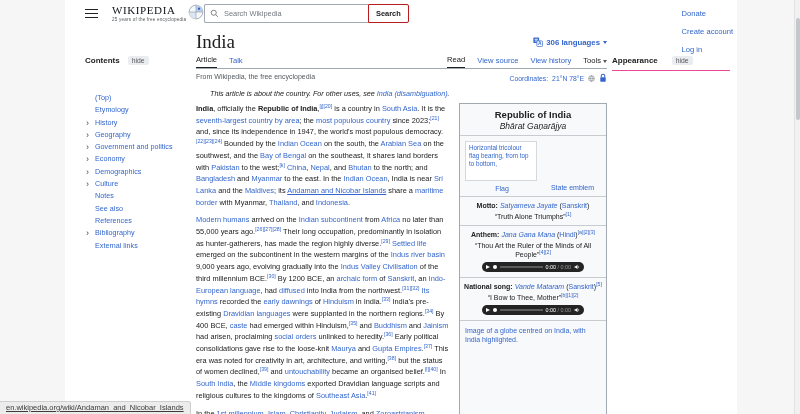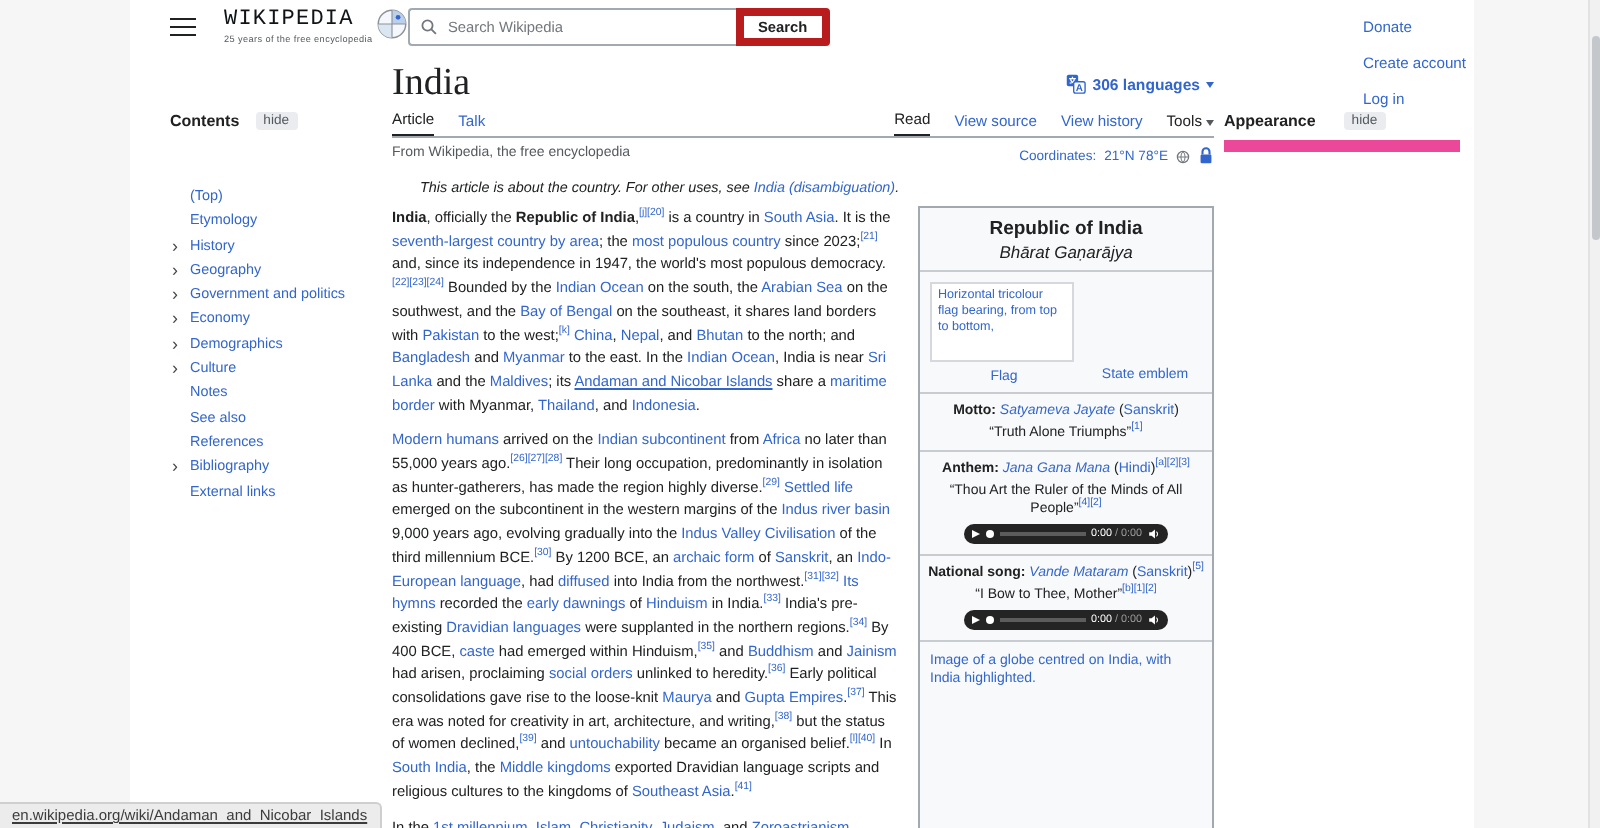--- a/index.html
+++ b/index.html
@@ -5,27 +5,27 @@
   * { box-sizing: border-box; margin:0; padding:0; }
   html,body { width:800px; height:414px; overflow:hidden; }
   body { background:#f6f6f6; font-family:"Liberation Sans","DejaVu Sans",sans-serif; color:#202122; }
   .screen { position:relative; width:800px; height:414px; }
   .page { position:absolute; left:65px; top:0; width:672px; height:414px; background:#fff; }
 
   
   .burger { position:absolute; left:20px; top:9px; width:13px; height:9px; cursor:pointer; }
   .burger span { display:block; height:1.4px; background:#202122; margin-bottom:2.4px; }
   .logo { position:absolute; left:47px; top:4px; display:flex; align-items:flex-start; gap:2px; }
-  .wordmark { font-family:Liberation Mono, monospace; font-size:11px; letter-spacing:.6px; color:#101418; line-height:12px; }
+  .wordmark { font-family:Liberation Serif, serif; font-size:11px; letter-spacing:.6px; color:#101418; line-height:12px; }
   .tagline { font-size:4.6px; color:#54595d; letter-spacing:.2px; margin-top:1px; }
   .searchwrap { position:absolute; left:139px; top:4px; display:flex; height:19px; }
   .searchbox { width:164px; height:19px; border:1px solid #a2a9b1; border-right:0; border-radius:2px 0 0 2px; padding:0 4px 0 19px; font-size:7.4px; color:#202122; outline:none; background:#fff; }
   .searchbox::placeholder { color:#72777d; }
   .mag { position:absolute; left:145px; top:9px; }
-  .searchbtn { height:19px; border:4px solid #b91c1c; background:#fff; border-radius:0 2px 2px 0; font-size:7.4px; font-weight:bold; color:#202122; padding:0 7px; cursor:pointer; }
+  .searchbtn { height:19px; border:1px solid #b91c1c; background:#fff; border-radius:0 2px 2px 0; font-size:7.4px; font-weight:bold; color:#202122; padding:0 7px; cursor:pointer; }
   .hlinks { position:absolute; right:4px; top:9px; display:flex; gap:9px; font-size:7.6px;flex-direction:column; }
   .hlink { color:#3366cc; cursor:pointer; }
 
   
   .sidebar { position:absolute; left:20px; top:56px; width:108px; }
   .contents-head { display:flex; align-items:center; gap:8px; margin-bottom:27px; }
   .contents-title { font-size:8px; font-weight:bold; }
   .pill { font-size:6.8px; color:#54595d; background:#eaecf0; border-radius:2px; padding:1px 4px; cursor:pointer; }
   .side-item { position:relative; padding-left:10px; font-size:7.2px; line-height:12.3px; color:#3366cc; cursor:pointer; white-space:nowrap; }
   .chev { position:absolute; left:1px; top:0; color:#44474a; font-size:9px; line-height:12.3px; }
@@ -75,21 +75,21 @@
   .thumb { width:4px; height:4px; border-radius:50%; background:#fff; cursor:pointer; }
   .track { flex:1; height:1.6px; background:#5c5c5c; }
   .atime { font-size:5.4px; color:#fff; white-space:nowrap; }
   .atime .dim { color:#9b9b9b; }
   .ib-map { border-top:1px solid #c8ccd1; padding:5px 5px 2px; text-align:left; }
   .map-alt { color:#3366cc; font-size:7px; line-height:9px; cursor:pointer; }
   .map-spacer { height:84px; }
 
   
   .appearance { position:absolute; left:547px; top:56px; width:118px; }
-  .app-head { display:flex; align-items:center; gap:14px; border-bottom:6px solid #ec4899; padding-bottom:5px; }
+  .app-head { display:flex; align-items:center; gap:14px; border-bottom:1px solid #ec4899; padding-bottom:5px; }
   .app-title { font-size:8px; font-weight:bold; }
 
   
   .scrollbar { position:absolute; right:0; top:0; width:6px; height:414px; background:#f1f1f1; border-left:1px solid #e2e2e2; }
   .scroll-thumb { position:absolute; left:1px; top:18px; width:4px; height:102px; background:#c4c7cc; border-radius:2px; }
   .statusbar { position:absolute; left:0; bottom:0; height:13px; background:#ececec; border:1px solid #cfcfcf; border-left:0; border-bottom:0; border-radius:0 3px 0 0; padding:0 6px; font-size:7.5px; line-height:12px; color:#3c3c3c; z-index:50;text-decoration:underline; }
 </style>
 </head>
 <body>
 

